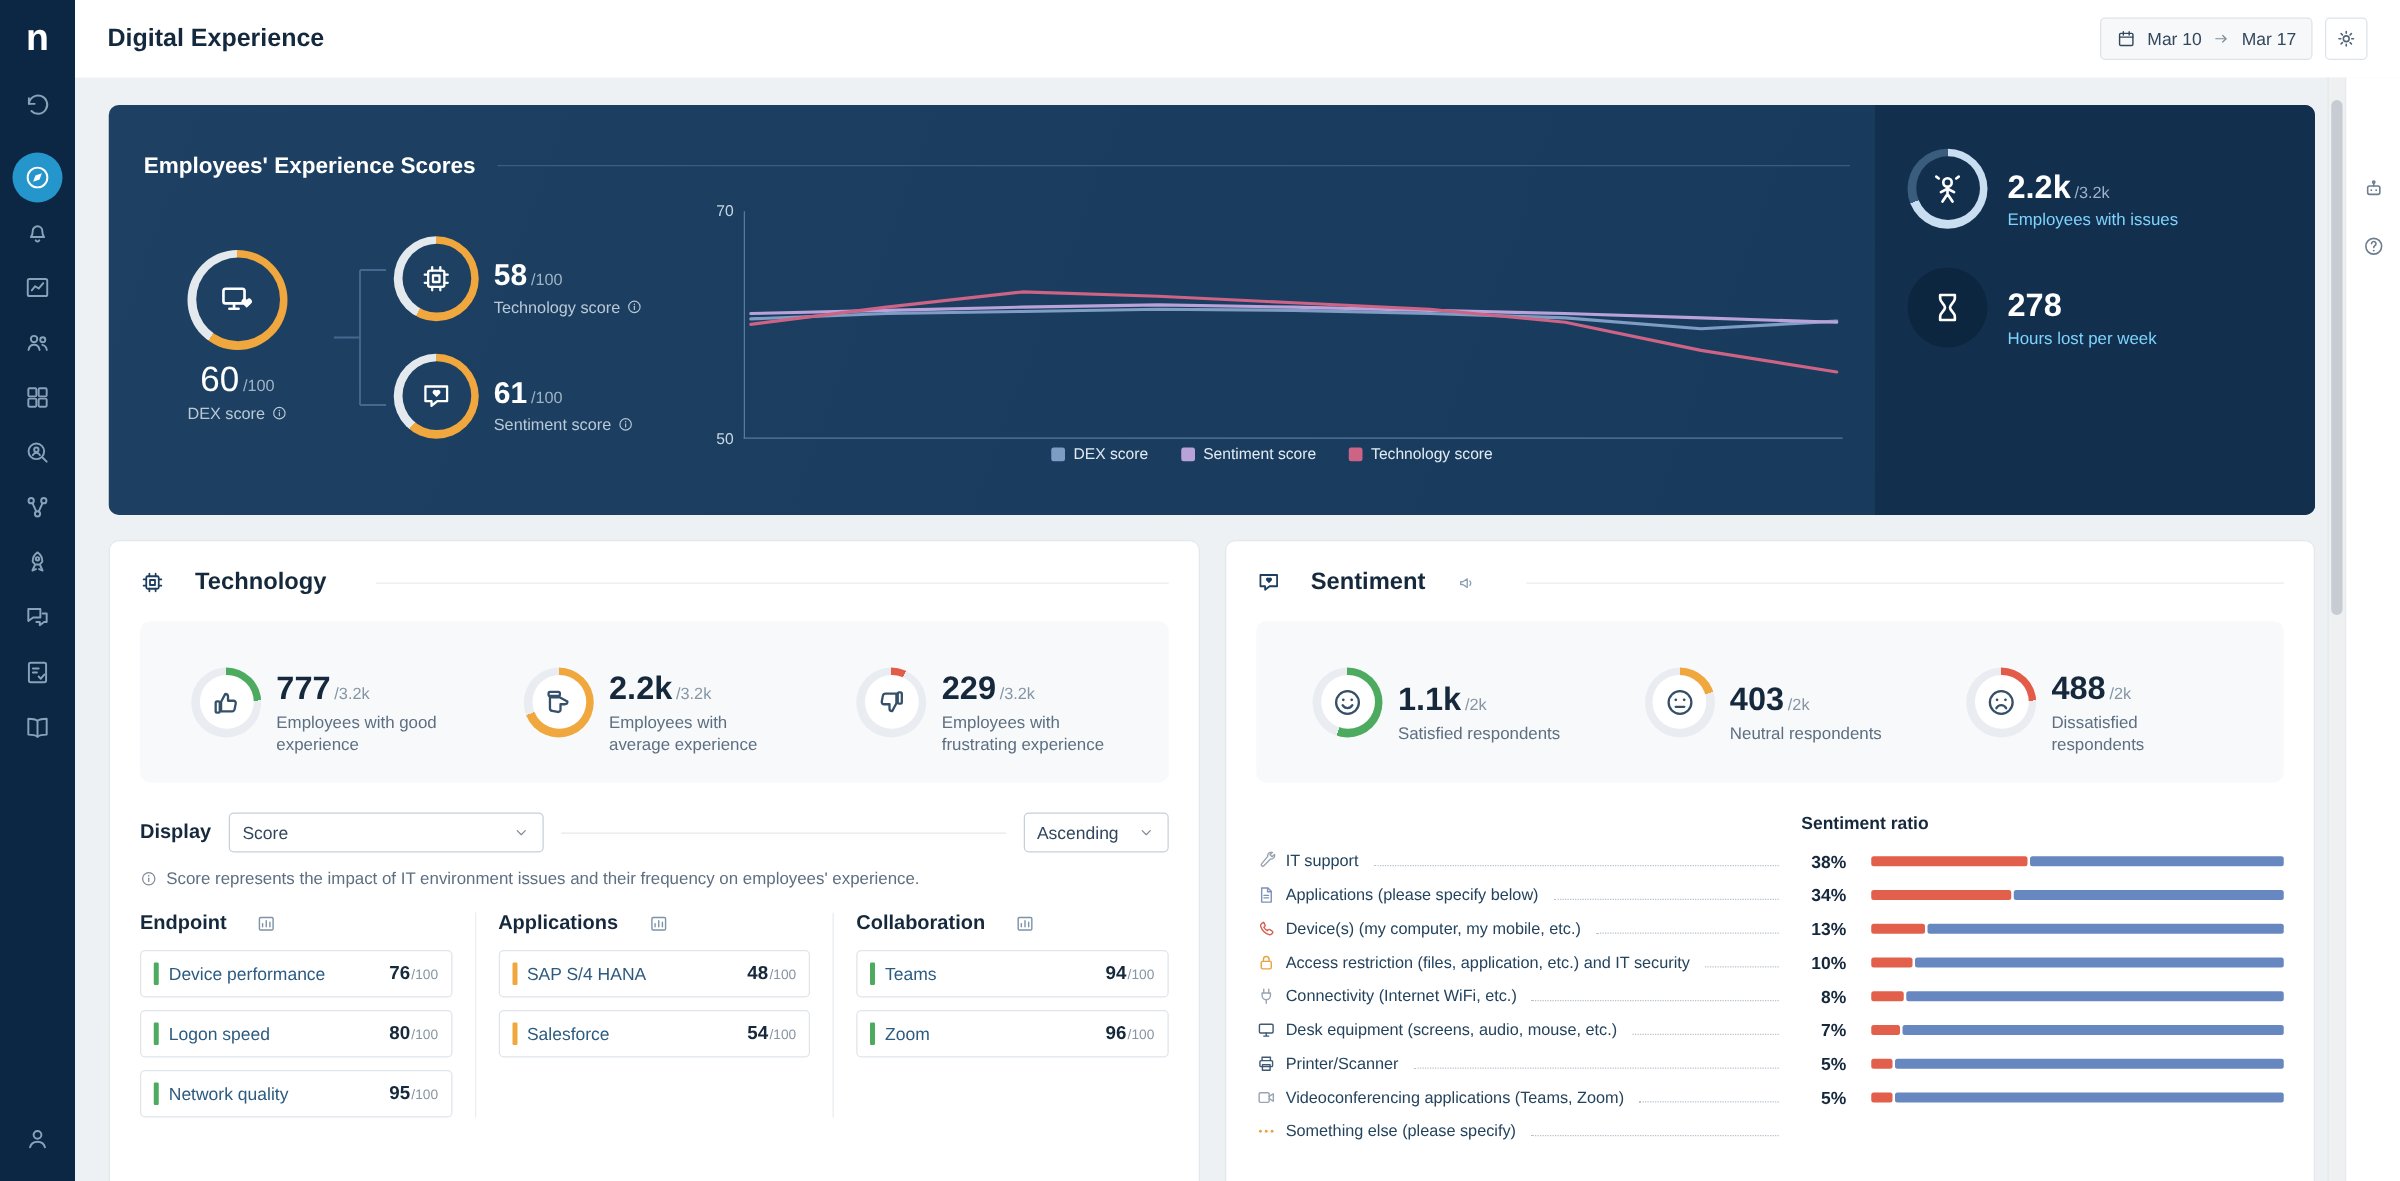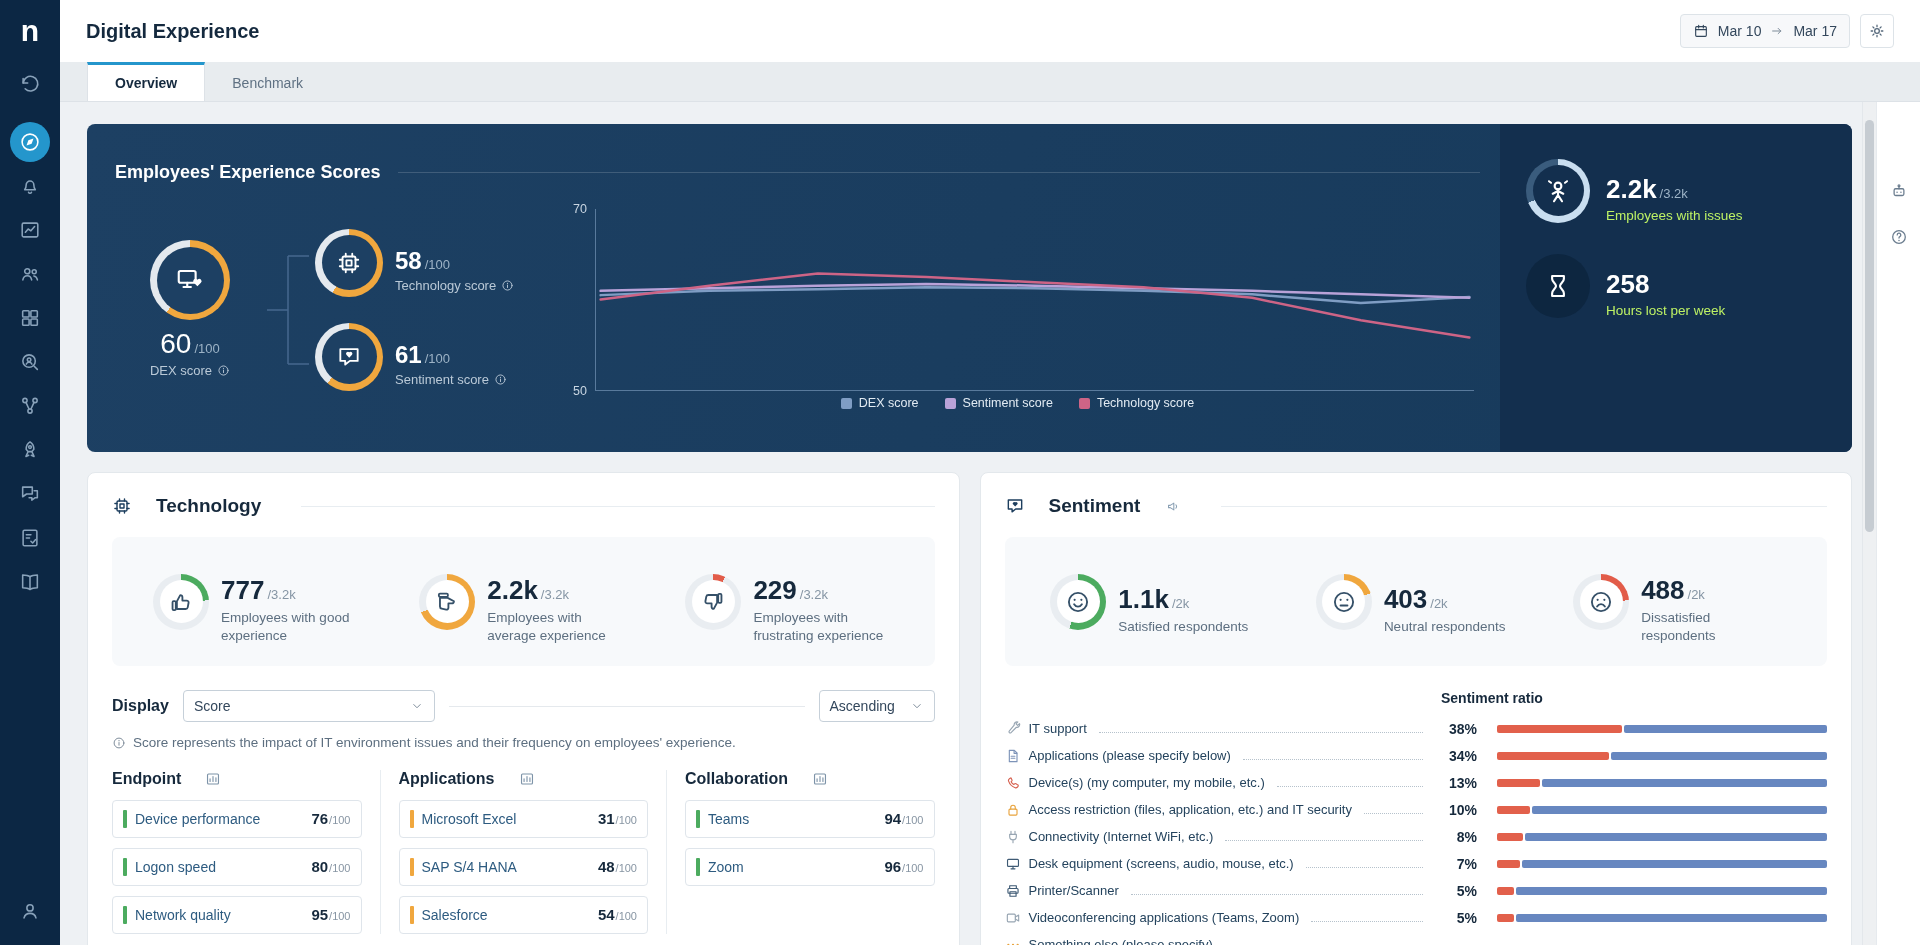--- a/index.html
+++ b/index.html
@@ -80,21 +80,21 @@
   .ytick.t{top:-7px}.ytick.b{bottom:-7px}
   .xrow{display:flex;justify-content:space-between;padding-left:34px;margin-top:7px;
     color:#fff;font-weight:bold;font-size:13px}
   .legend{display:flex;justify-content:center;gap:26px;margin-top:5px}
   .lg-item{display:inline-flex;align-items:center;gap:7px;font-size:12.5px;color:#e2ebf3}
   .sw{width:11px;height:11px;border-radius:2px;display:inline-block}
 
   .hero-side{width:352px;flex:none;background:var(--side-panel-bg,#132f4e);padding:34px 26px;
     display:flex;flex-direction:column;gap:30px}
   .side-stat{display:flex;align-items:center;gap:16px}
-  .side-label{font-size:13.5px;color:#bef264;margin-top:3px;max-width:170px}
+  .side-label{font-size:13.5px;color:#7dd3fc;margin-top:3px;max-width:170px}
   .solid-circle{width:64px;height:64px;border-radius:50%;background:#0d2640;display:grid;place-items:center;color:#fff;flex:none}
 
   
   .cards{display:flex;gap:20px;margin-top:20px}
   .card{flex:1;min-width:0;background:#fff;border:1px solid #e3e8ec;border-radius:8px;
     padding:22px 24px;height:640px;overflow:hidden}
   .card-head{display:flex;align-items:center;gap:24px}
   .head-ic{color:#1d3e5e}
   .card-title{font-size:19px;font-weight:bold;color:#16293c}
   .sub-head-ic{color:#8aa0b4;margin-left:2px}
@@ -306,24 +306,20 @@
         <span class="i18" data-icon="gear">
             <svg viewBox="0 0 24 24" fill="none" stroke="currentColor" stroke-width="1.7" stroke-linecap="round" stroke-linejoin="round">
               <circle cx="12" cy="12" r="3.1"></circle>
               <path d="M12 4.2v2M12 17.8v2M4.2 12h2M17.8 12h2M6.5 6.5l1.4 1.4M16.1 16.1l1.4 1.4M17.5 6.5l-1.4 1.4M7.9 16.1l-1.4 1.4"></path>
             </svg>
           </span>
       </button>
     </div>
   </header>
 
-  <div class="tabs">
-    <button class="tab active">Overview</button>
-    <button class="tab">Benchmark</button>
-  </div>
 
   <div class="content">
     <div class="scroll-area">
 
       <section class="hero">
         <div class="hero-main">
           <div class="hero-title-row">
             <h2 class="hero-title">Employees' Experience Scores</h2>
             <div class="hero-rule"></div>
           </div>
@@ -477,21 +473,21 @@
           <div class="side-stat">
             <div class="solid-circle">
               <span class="i30" data-icon="hourglass">
                   <svg viewBox="0 0 24 24" fill="none" stroke="currentColor" stroke-width="1.7" stroke-linecap="round" stroke-linejoin="round">
                     <path d="M7.3 4h9.4v2.3c0 2.4-3.1 3.6-3.1 5.7 0 2.1 3.1 3.3 3.1 5.7V20H7.3v-2.3c0-2.4 3.1-3.6 3.1-5.7 0-2.1-3.1-3.3-3.1-5.7z"></path>
                   </svg>
                 </span>
             </div>
             <div>
               <div class="score-line left">
-                <span class="v26">258</span>
+                <span class="v26">278</span>
               </div>
               <div class="side-label">Hours lost per week</div>
             </div>
           </div>
         </aside>
       </section>
 
       <div class="cards">
 
         <section class="card">
@@ -643,25 +639,20 @@
                 <span class="col-title">Applications</span>
                 <span class="i16 col-ic" data-icon="mini-chart">
                     <svg viewBox="0 0 24 24" fill="none" stroke="currentColor" stroke-width="1.7" stroke-linecap="round" stroke-linejoin="round">
                       <rect x="3.8" y="4.5" width="16.4" height="15" rx="1.5"></rect>
                       <path d="M7.6 15.6v-3.8M12 15.6V8.4M16.4 15.6v-5.4"></path>
                     </svg>
                   </span>
               </div>
               <div class="rows">
 
-                  <div class="score-row">
-                    <span class="chip" style="background: rgb(240, 167, 62);"></span>
-                    <span class="row-name">Microsoft Excel</span>
-                    <span class="row-score"><b>31</b><span class="den2">/100</span></span>
-                  </div>
 
                   <div class="score-row">
                     <span class="chip" style="background: rgb(240, 167, 62);"></span>
                     <span class="row-name">SAP S/4 HANA</span>
                     <span class="row-score"><b>48</b><span class="den2">/100</span></span>
                   </div>
 
                   <div class="score-row">
                     <span class="chip" style="background: rgb(240, 167, 62);"></span>
                     <span class="row-name">Salesforce</span>

